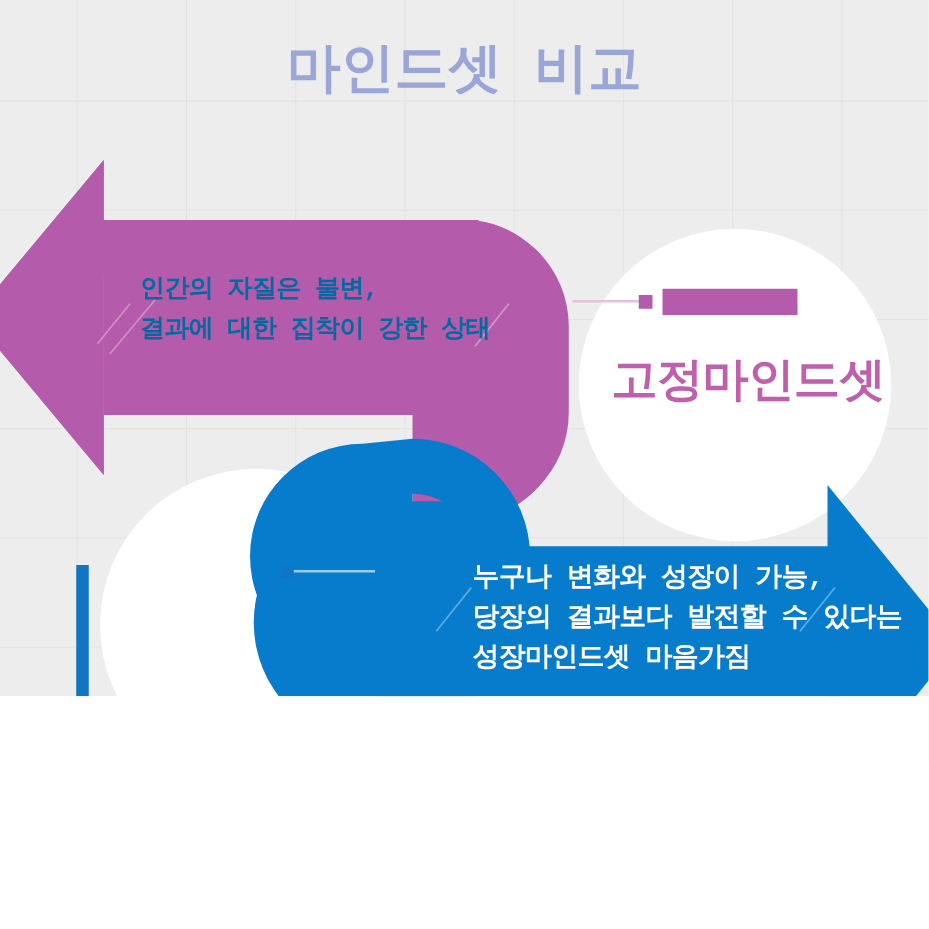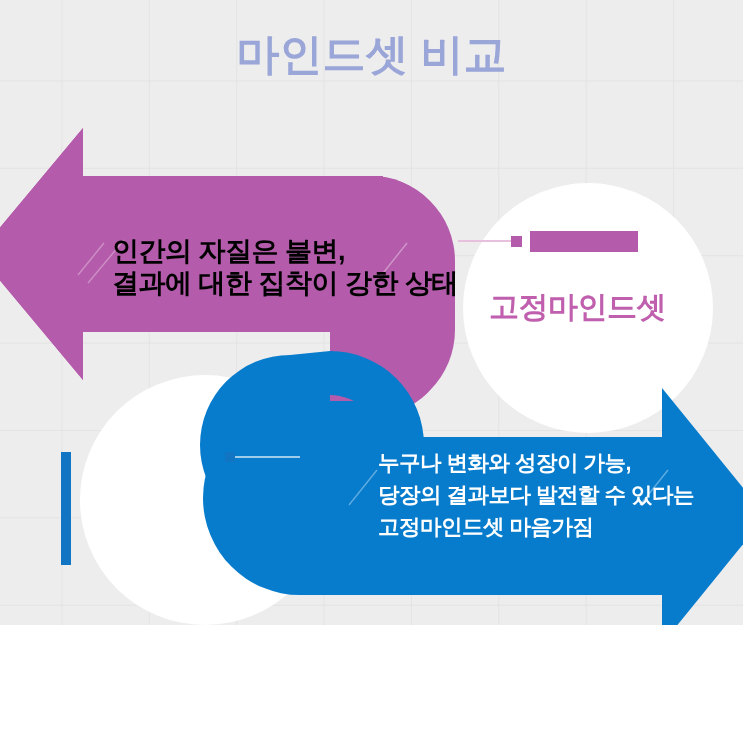--- a/index.html
+++ b/index.html
@@ -3,24 +3,24 @@
 <meta charset="utf-8">
 <style>
   html, body {
     margin: 0;
     padding: 0;
     background: #ffffff;
   }
   #canvas {
     position: relative;
     width: 743px;
-    height: 625px;
+    height: 557px;
     overflow: hidden;
     background: #ededed;
-    font-family: Liberation Sans, sans-serif;
+    font-family: Liberation Mono, monospace;
   }
   
   #grid-bg {
     position: absolute;
     inset: 0;
     background-color: #ededed;
     background-image:
       linear-gradient(to right, #e3e3e3 1px, transparent 1px),
       linear-gradient(to bottom, #e3e3e3 1px, transparent 1px);
     background-size: 87.4px 87.4px;
@@ -46,36 +46,35 @@
     width: 743px;
     text-align: center;
     font-size: 43px;
     color: #9aa5d8;
     letter-spacing: 0px;
     font-weight: 700;
   }
   #fixed-arrow-text {
     left: 112px;
     top: 217px;
-    font-size: 27px;
+    font-size: 20px;
     line-height: 32px;
-    color: #000000;
-    margin-top: 18px;
+    color: #0369a1;
   }
   #growth-arrow-text {
     left: 378px;
     top: 447px;
     font-size: 21.5px;
     line-height: 32px;
     color: #ffffff;
   }
   #fixed-circle-label {
     left: 489px;
     top: 288px;
-    font-size: 30px;
+    font-size: 37px;
     line-height: 38px;
     color: #bf5fae;
     text-align: right;
   }
   #growth-circle-label {
     left: 96px;
     top: 482px;
     font-size: 31px;
     line-height: 38px;
     color: #1175c4;
@@ -167,16 +166,16 @@
 
   <div class="txt" id="page-title">마인드셋 비교</div>
 
   <div class="txt" id="fixed-arrow-text">인간의 자질은 불변,
 결과에 대한 집착이 강한 상태</div>
 
   <div class="txt" id="fixed-circle-label">고정마인드셋</div>
 
   <div class="txt" id="growth-arrow-text">누구나 변화와 성장이 가능,
 당장의 결과보다 발전할 수 있다는
-고정마인드셋 마음가짐</div>
+성장마인드셋 마음가짐</div>
 
 
 </div>
 
 </body></html>

